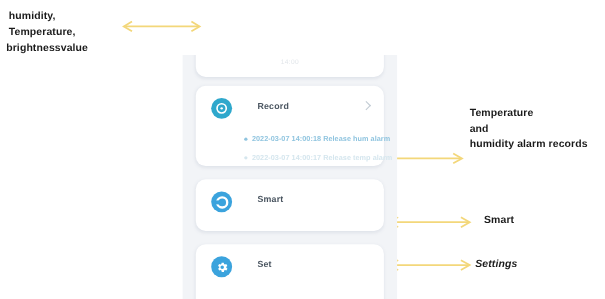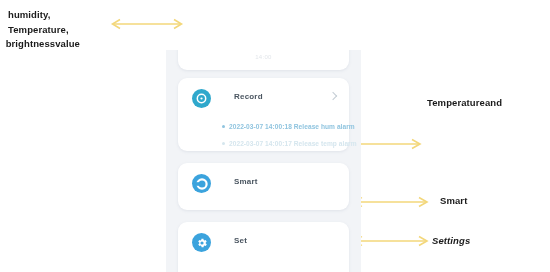--- a/index.html
+++ b/index.html
@@ -36,20 +36,21 @@
   }
   #anno-records {
     left: 427px;
     top: 96px;
     width: 118px;
   }
   #anno-records .just {
     display: flex;
     justify-content: flex-start;
     width: 118px;
+    flex-direction: column;
   }
   #anno-smart {
     left: 440px;
     top: 194px;
   }
   #anno-settings {
     left: 432px;
     top: 234px;
     font-style: italic;
   }
@@ -183,20 +184,21 @@
     <span>brightness</span>
     <span>value</span>
   </div>
 </div>
 
 <div class="anno" id="anno-records">
   <div class="just">
     <span>Temperature</span>
     <span>and</span>
   </div>
+  <div>humidity alarm records</div>
 </div>
 
 <div class="anno" id="anno-smart">Smart</div>
 <div class="anno" id="anno-settings">Settings</div>
 
 <svg class="arrow" id="arrow-curve" style="left:108px; top:17px;" width="78" height="14" viewBox="0 0 78 14">
   <line x1="6" y1="7" x2="72" y2="7" stroke="#f3d77a" stroke-width="1.6"></line>
   <polyline points="12,2.5 4.5,7 12,11.5" fill="none" stroke="#f3d77a" stroke-width="1.6"></polyline>
   <polyline points="66,2.5 73.5,7 66,11.5" fill="none" stroke="#f3d77a" stroke-width="1.6"></polyline>
 </svg>

